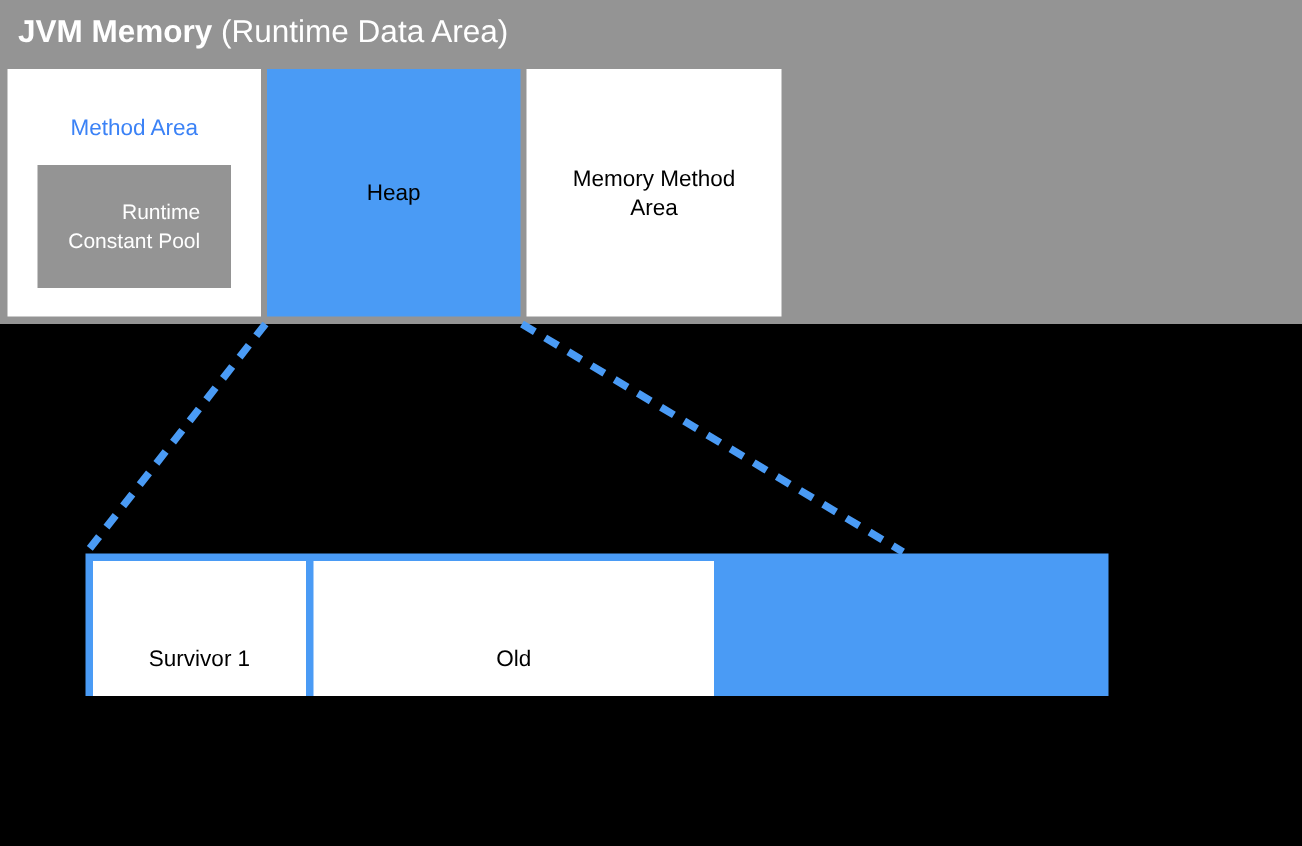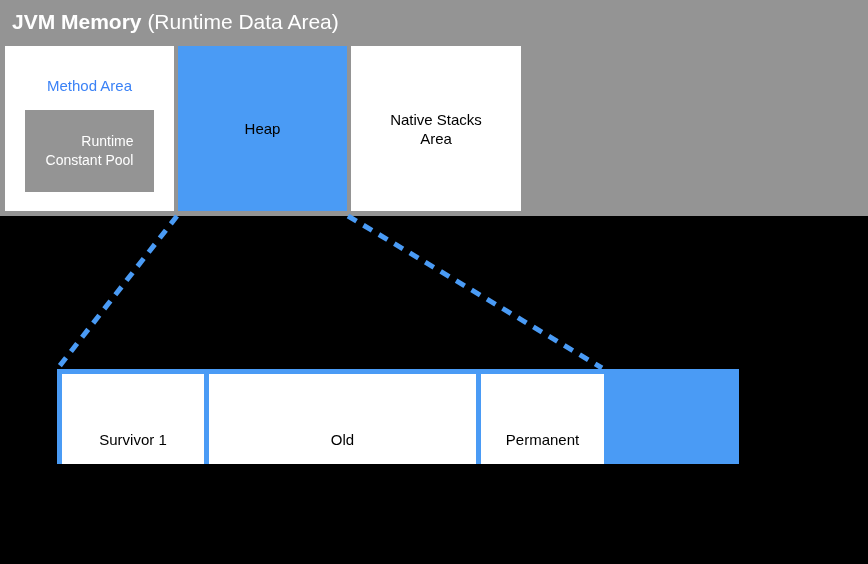--- a/index.html
+++ b/index.html
@@ -184,21 +184,21 @@
       </div>
 
       <div class="jvm-cell heap">
         <span>Heap</span>
       </div>
 
 
 
       <div class="jvm-cell native">
         <div>
-          <div>Native Stacks</div>
+          <div>Memory Method</div>
           <div>Area</div>
         </div>
       </div>
 
     </div>
   </div>
 
   <svg class="connectors" viewBox="0 0 868 564">
     <line x1="177" y1="216" x2="58" y2="368" stroke="#4a9bf5" stroke-width="5" stroke-dasharray="10 8" stroke-linecap="butt"></line>
     <line x1="348" y1="216" x2="602" y2="368" stroke="#4a9bf5" stroke-width="5" stroke-dasharray="10 8" stroke-linecap="butt"></line>
@@ -206,23 +206,20 @@
 
   <div class="heap-detail">
     <div class="hd-survivors">
       <div class="hd-cell">
         <span>Survivor 1</span>
       </div>
     </div>
     <div class="hd-cell hd-old">
       <span>Old</span>
     </div>
-    <div class="hd-cell hd-perm">
-      <span>Permanent</span>
-    </div>
   </div>
 
   <svg class="dim-arrow" viewBox="0 0 300 45">
 
     <line x1="9" y1="4" x2="9" y2="38" stroke="#4a9bf5" stroke-width="4"></line>
 
     <line x1="286" y1="4" x2="286" y2="38" stroke="#4a9bf5" stroke-width="4"></line>
 
     <line x1="12" y1="21" x2="283" y2="21" stroke="#4a9bf5" stroke-width="3"></line>
 

